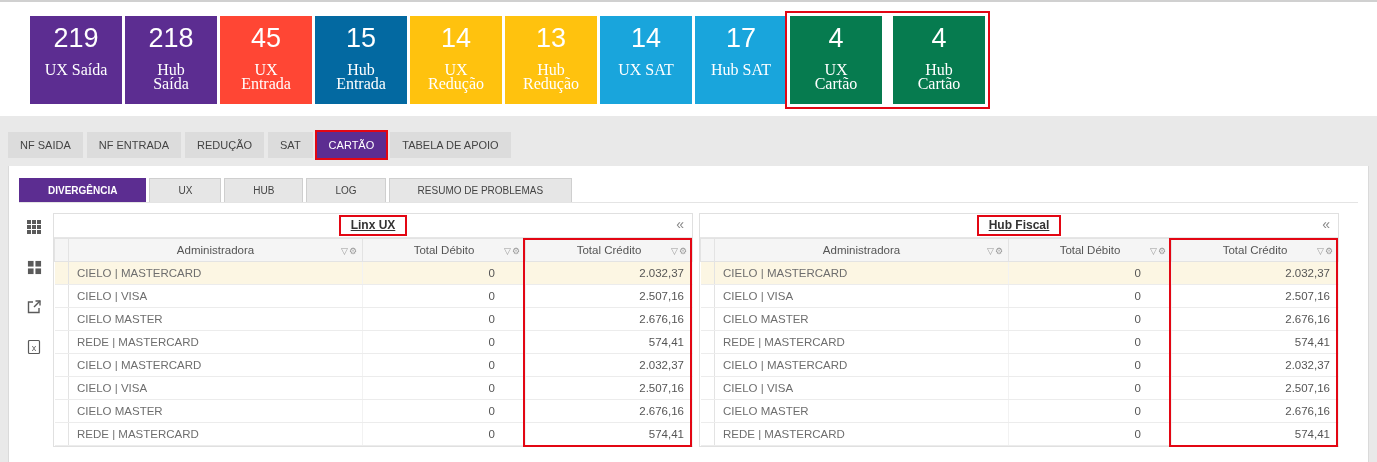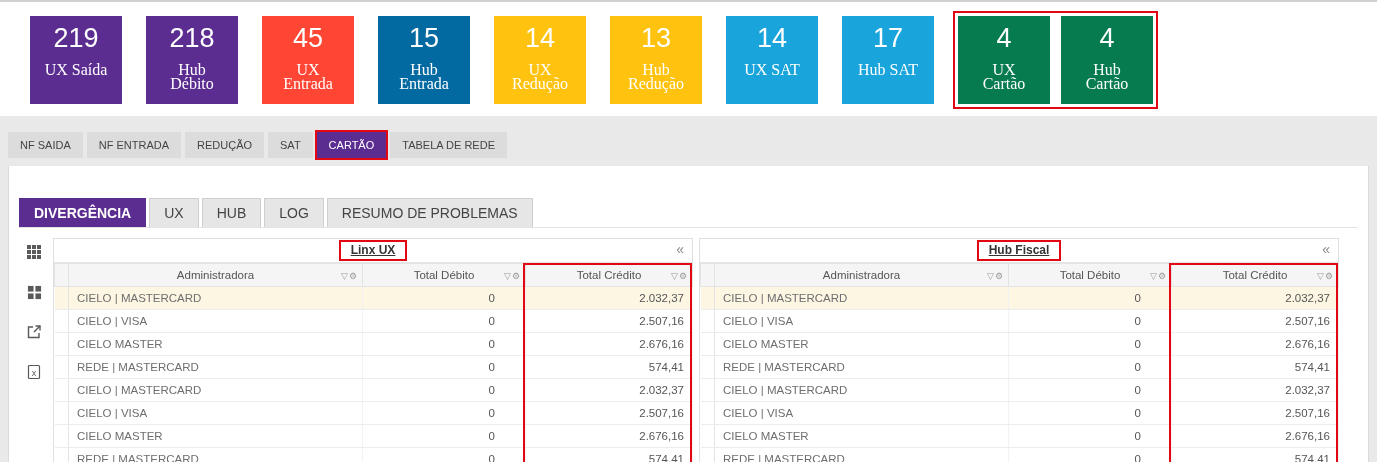--- a/index.html
+++ b/index.html
@@ -6,36 +6,36 @@
   html,body { width:1377px; height:462px; }
   body {
     background:#E9E9E9;
     font-family:"Liberation Sans", sans-serif;
     position:relative;
     overflow:hidden;
   }
 
   
   .top-band { background:#FFFFFF; height:116px; padding:14px 0 0 30px; border-top:2px solid #D0D0D0; }
-  .tiles { display:flex; gap:24px; align-items:flex-start; }
+  .tiles { display:flex; gap:3px; align-items:flex-start; }
   .tile { width:92px; height:88px; color:#FFFFFF; text-align:center; cursor:pointer; flex:0 0 auto; }
   .tile-value { font-size:27px; line-height:30px; margin-top:7px; }
   .tile-label { font-size:16px; line-height:14px; margin-top:10px; padding:0 4px;font-family:Liberation Serif, serif; }
   .highlight-group { display:flex; gap:11px; border:2px solid #E30613; padding:3px; margin:-5px; }
 
   
   .tabs { display:flex; gap:4px; margin:16px 0 8px 8px; height:26px; align-items:stretch; }
   .tab { background:#DCDCDC; color:#444; font-size:11px; padding:7px 12px 0 12px; cursor:pointer; white-space:nowrap; }
   .tab.active { background:#5C2D91; color:#FFFFFF; }
   .tab.hl { outline:2px solid #E30613; outline-offset:0; }
 
   
   .panel { background:#FFFFFF; margin:0 8px; height:298px; border:1px solid #DADADA; border-top:none; padding-top:12px; }
   .subtabs { display:flex; gap:3px; margin-left:10px; padding-bottom:0; border-bottom:1px solid #E4E4E4; width:calc(100% - 20px); }
-  .subtab { font-size:14px; padding:6px 14px; background:#E6E6E6; border:1px solid #CFCFCF; border-bottom:none; color:#444; cursor:pointer; white-space:nowrap;margin-top:20px; }
+  .subtab { font-size:10px; padding:6px 28px; background:#E6E6E6; border:1px solid #CFCFCF; border-bottom:none; color:#444; cursor:pointer; white-space:nowrap; }
   .subtab.active { background:#5C2D91; color:#FFFFFF; border-color:#5C2D91; font-weight:bold; }
 
   
   .grid-area { display:flex; margin-top:10px; padding-left:6px; }
   .icon-strip { width:38px; display:flex; flex-direction:column; align-items:center; gap:20px; padding-top:4px; }
   .tool-btn { width:20px; height:20px; display:flex; align-items:center; justify-content:center; cursor:pointer; }
 
   .grid-panel { width:640px; position:relative; border:1px solid #E0E0E0; background:#FFFFFF; margin-right:6px; align-self:flex-start; }
   .panel-title-bar { height:24px; position:relative; display:flex; align-items:center; justify-content:center; border-bottom:1px solid #E6E6E6; }
   .panel-title { font-size:12px; font-weight:bold; color:#333; border:2px solid #E30613; padding:0 10px; line-height:17px;text-decoration:underline; }
@@ -61,21 +61,21 @@
     <div class="tile" style="background: rgb(92, 45, 145);">
         <div class="tile-value">219</div>
         <div class="tile-label">
           <div>UX Saída</div>
         </div>
       </div>
       <div class="tile" style="background: rgb(92, 45, 145);">
         <div class="tile-value">218</div>
         <div class="tile-label">
           <div>Hub</div>
-          <div>Débito</div>
+          <div>Saída</div>
         </div>
       </div>
       <div class="tile" style="background: rgb(255, 70, 52);">
         <div class="tile-value">45</div>
         <div class="tile-label">
           <div>UX</div>
           <div>Entrada</div>
         </div>
       </div>
       <div class="tile" style="background: #0369a1;">
@@ -129,21 +129,21 @@
       </div>
   </div>
 </div>
 
 <div class="tabs">
     <div class="tab">NF SAIDA</div>
     <div class="tab">NF ENTRADA</div>
     <div class="tab">REDUÇÃO</div>
     <div class="tab">SAT</div>
     <div class="tab active hl">CARTÃO</div>
-    <div class="tab">TABELA DE REDE</div>
+    <div class="tab">TABELA DE APOIO</div>
   </div>
 
 <div class="panel">
   <div class="subtabs">
       <div class="subtab active">DIVERGÊNCIA</div>
       <div class="subtab">UX</div>
       <div class="subtab">HUB</div>
       <div class="subtab">LOG</div>
       <div class="subtab">RESUMO DE PROBLEMAS</div>
     </div>

